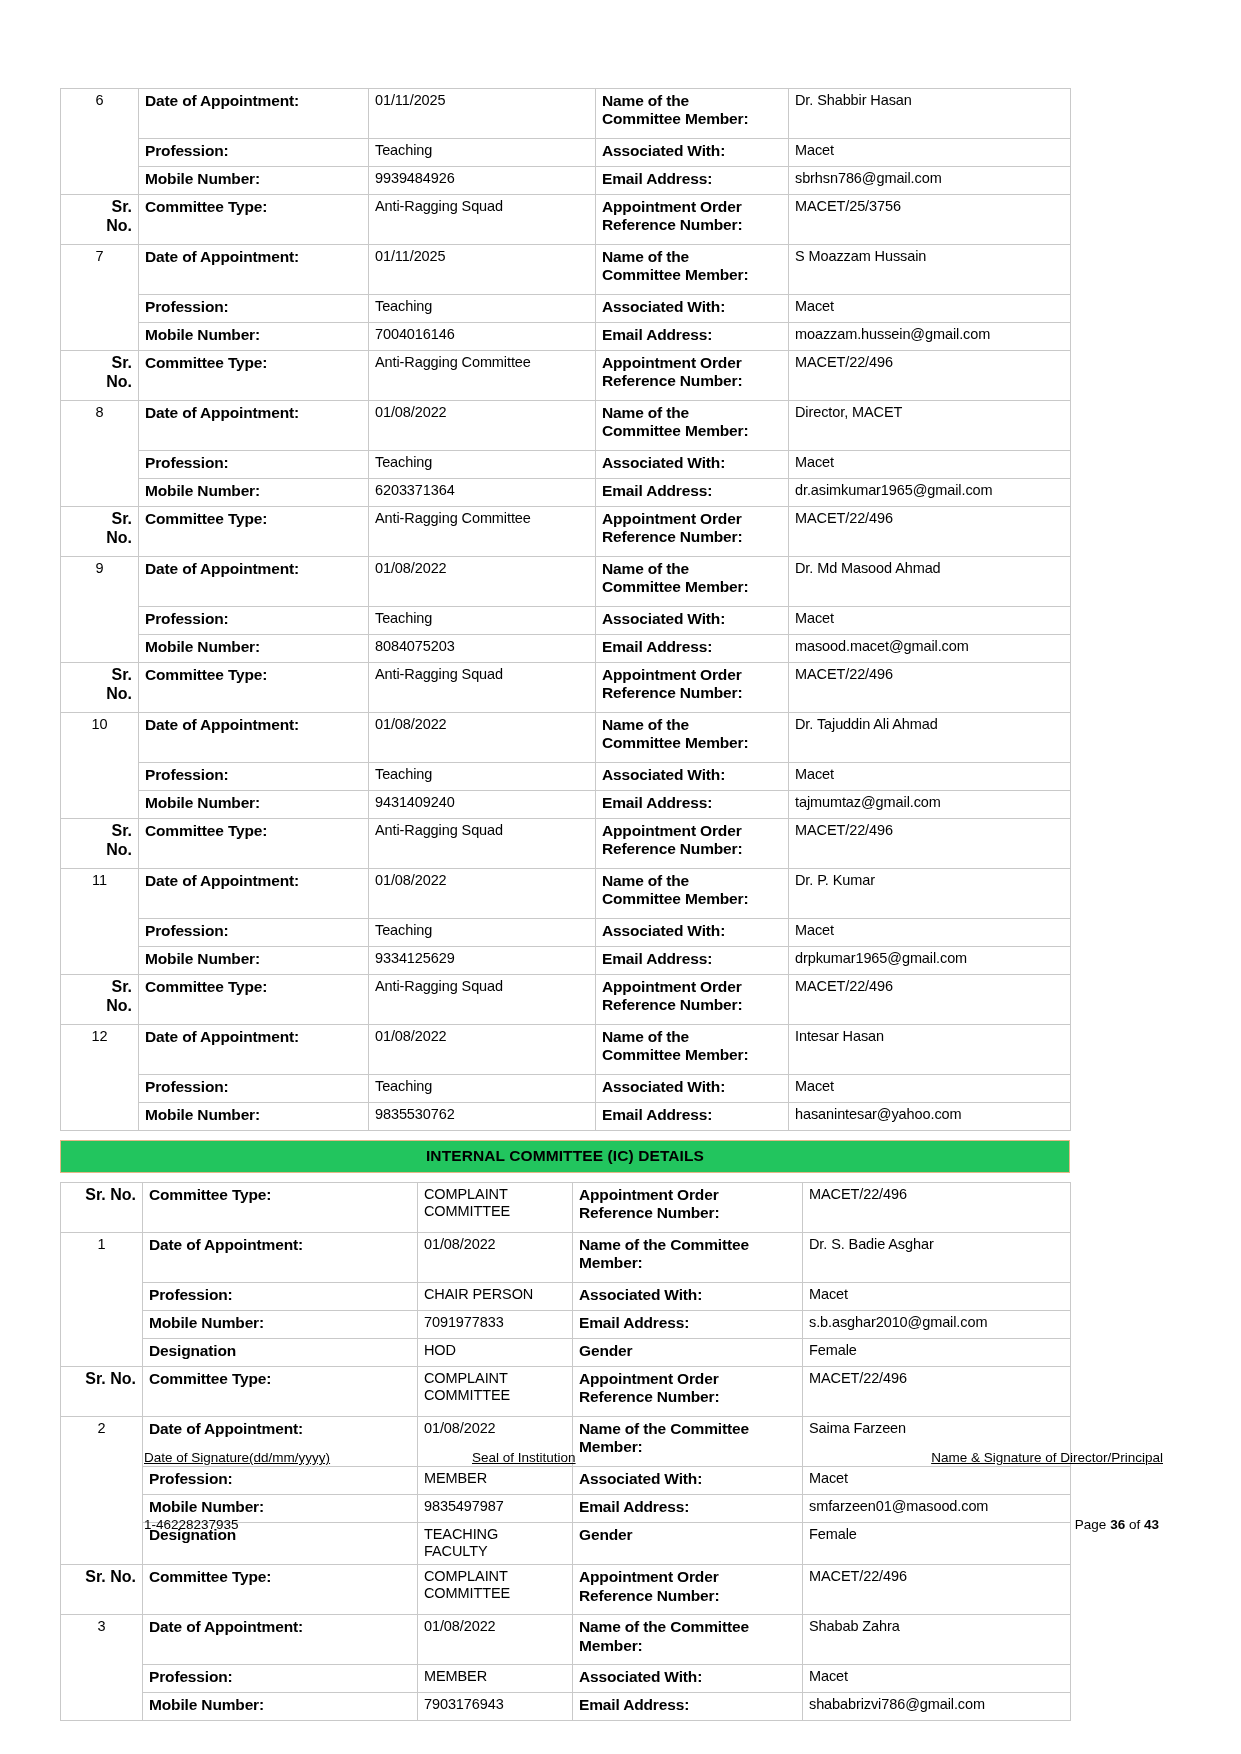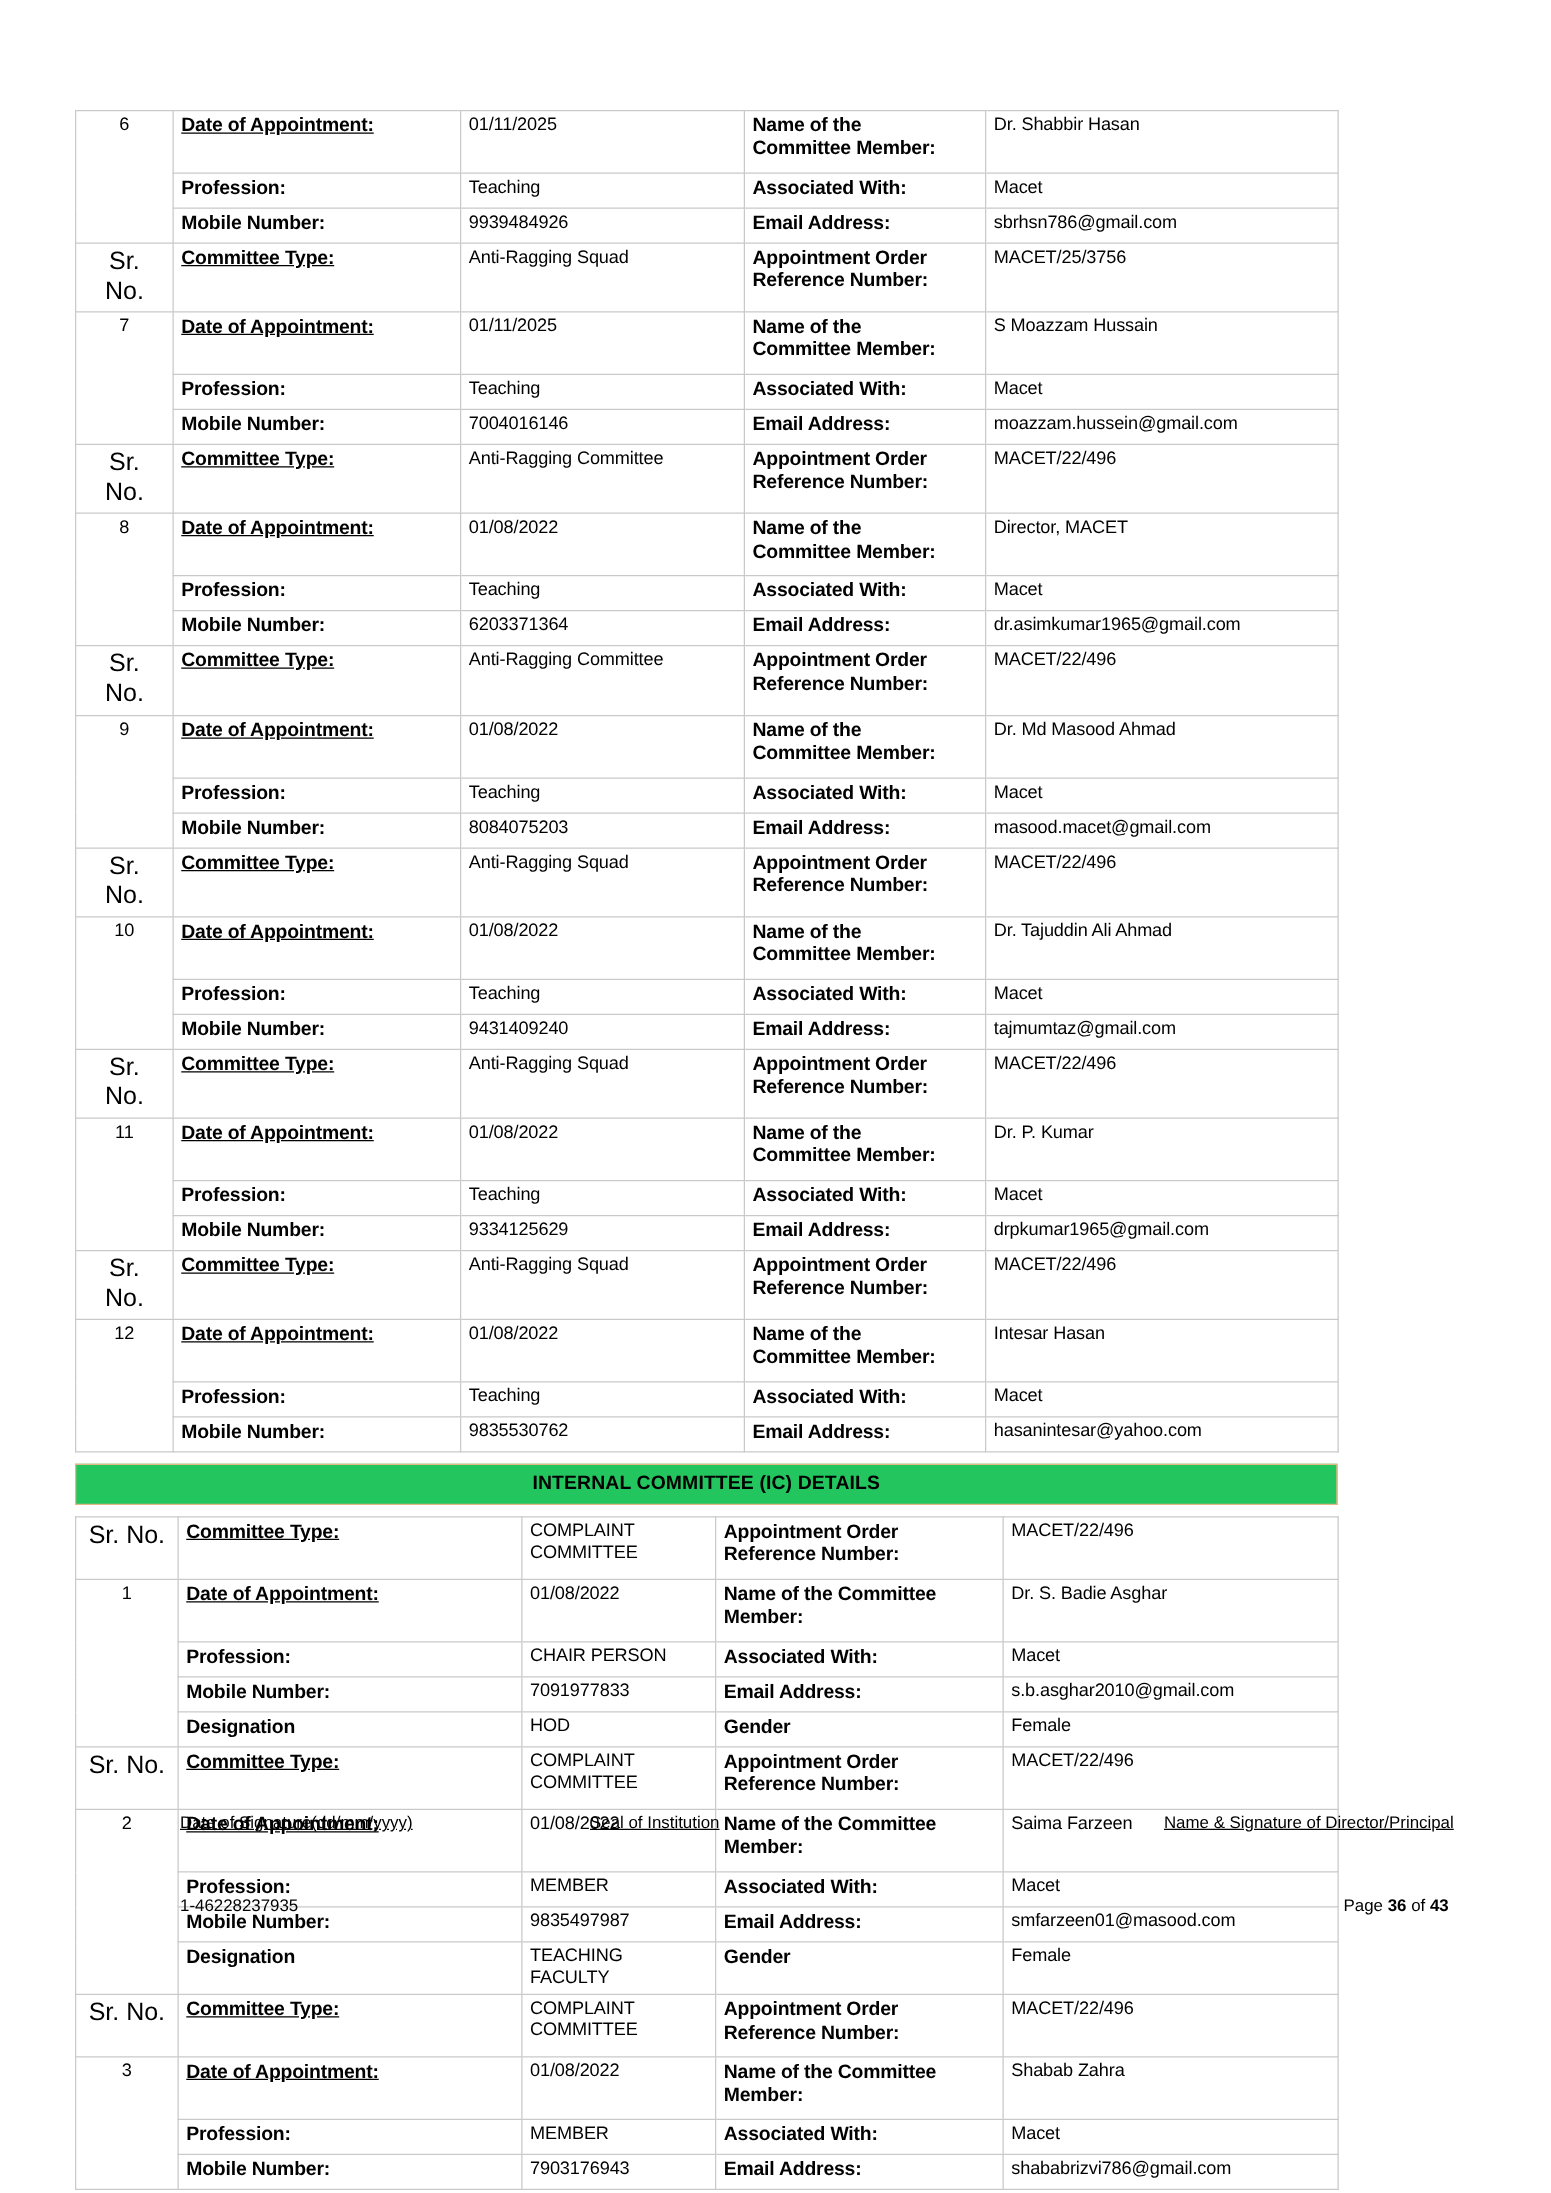--- a/index.html
+++ b/index.html
@@ -51,32 +51,32 @@
     font-weight: bold;
     font-size: 15.5px;
     letter-spacing: -0.15px;
   }
   .val {
     font-weight: normal;
     font-size: 14.5px;
     letter-spacing: -0.1px;
   }
   .srcell {
-    font-weight: normal;
-    font-size: 20px;
-    text-align: center;
+    font-weight: bold;
+    font-size: 16px;
+    text-align: right;
     line-height: 1.18;
   }
   .srnum {
     font-weight: normal;
     font-size: 14.5px;
     text-align: center;
   }
 
-  .tall-2 { height: 42px; text-decoration: underline; }
+  .tall-2 { height: 42px; }
   .row-h  { height: 20px; }
 
   
   .section-banner {
     width: 1010px;
     margin-top: 9px;
     margin-bottom: 9px;
     background: #22c55e;
     border: 1px solid #e4b787;
     box-sizing: border-box;

